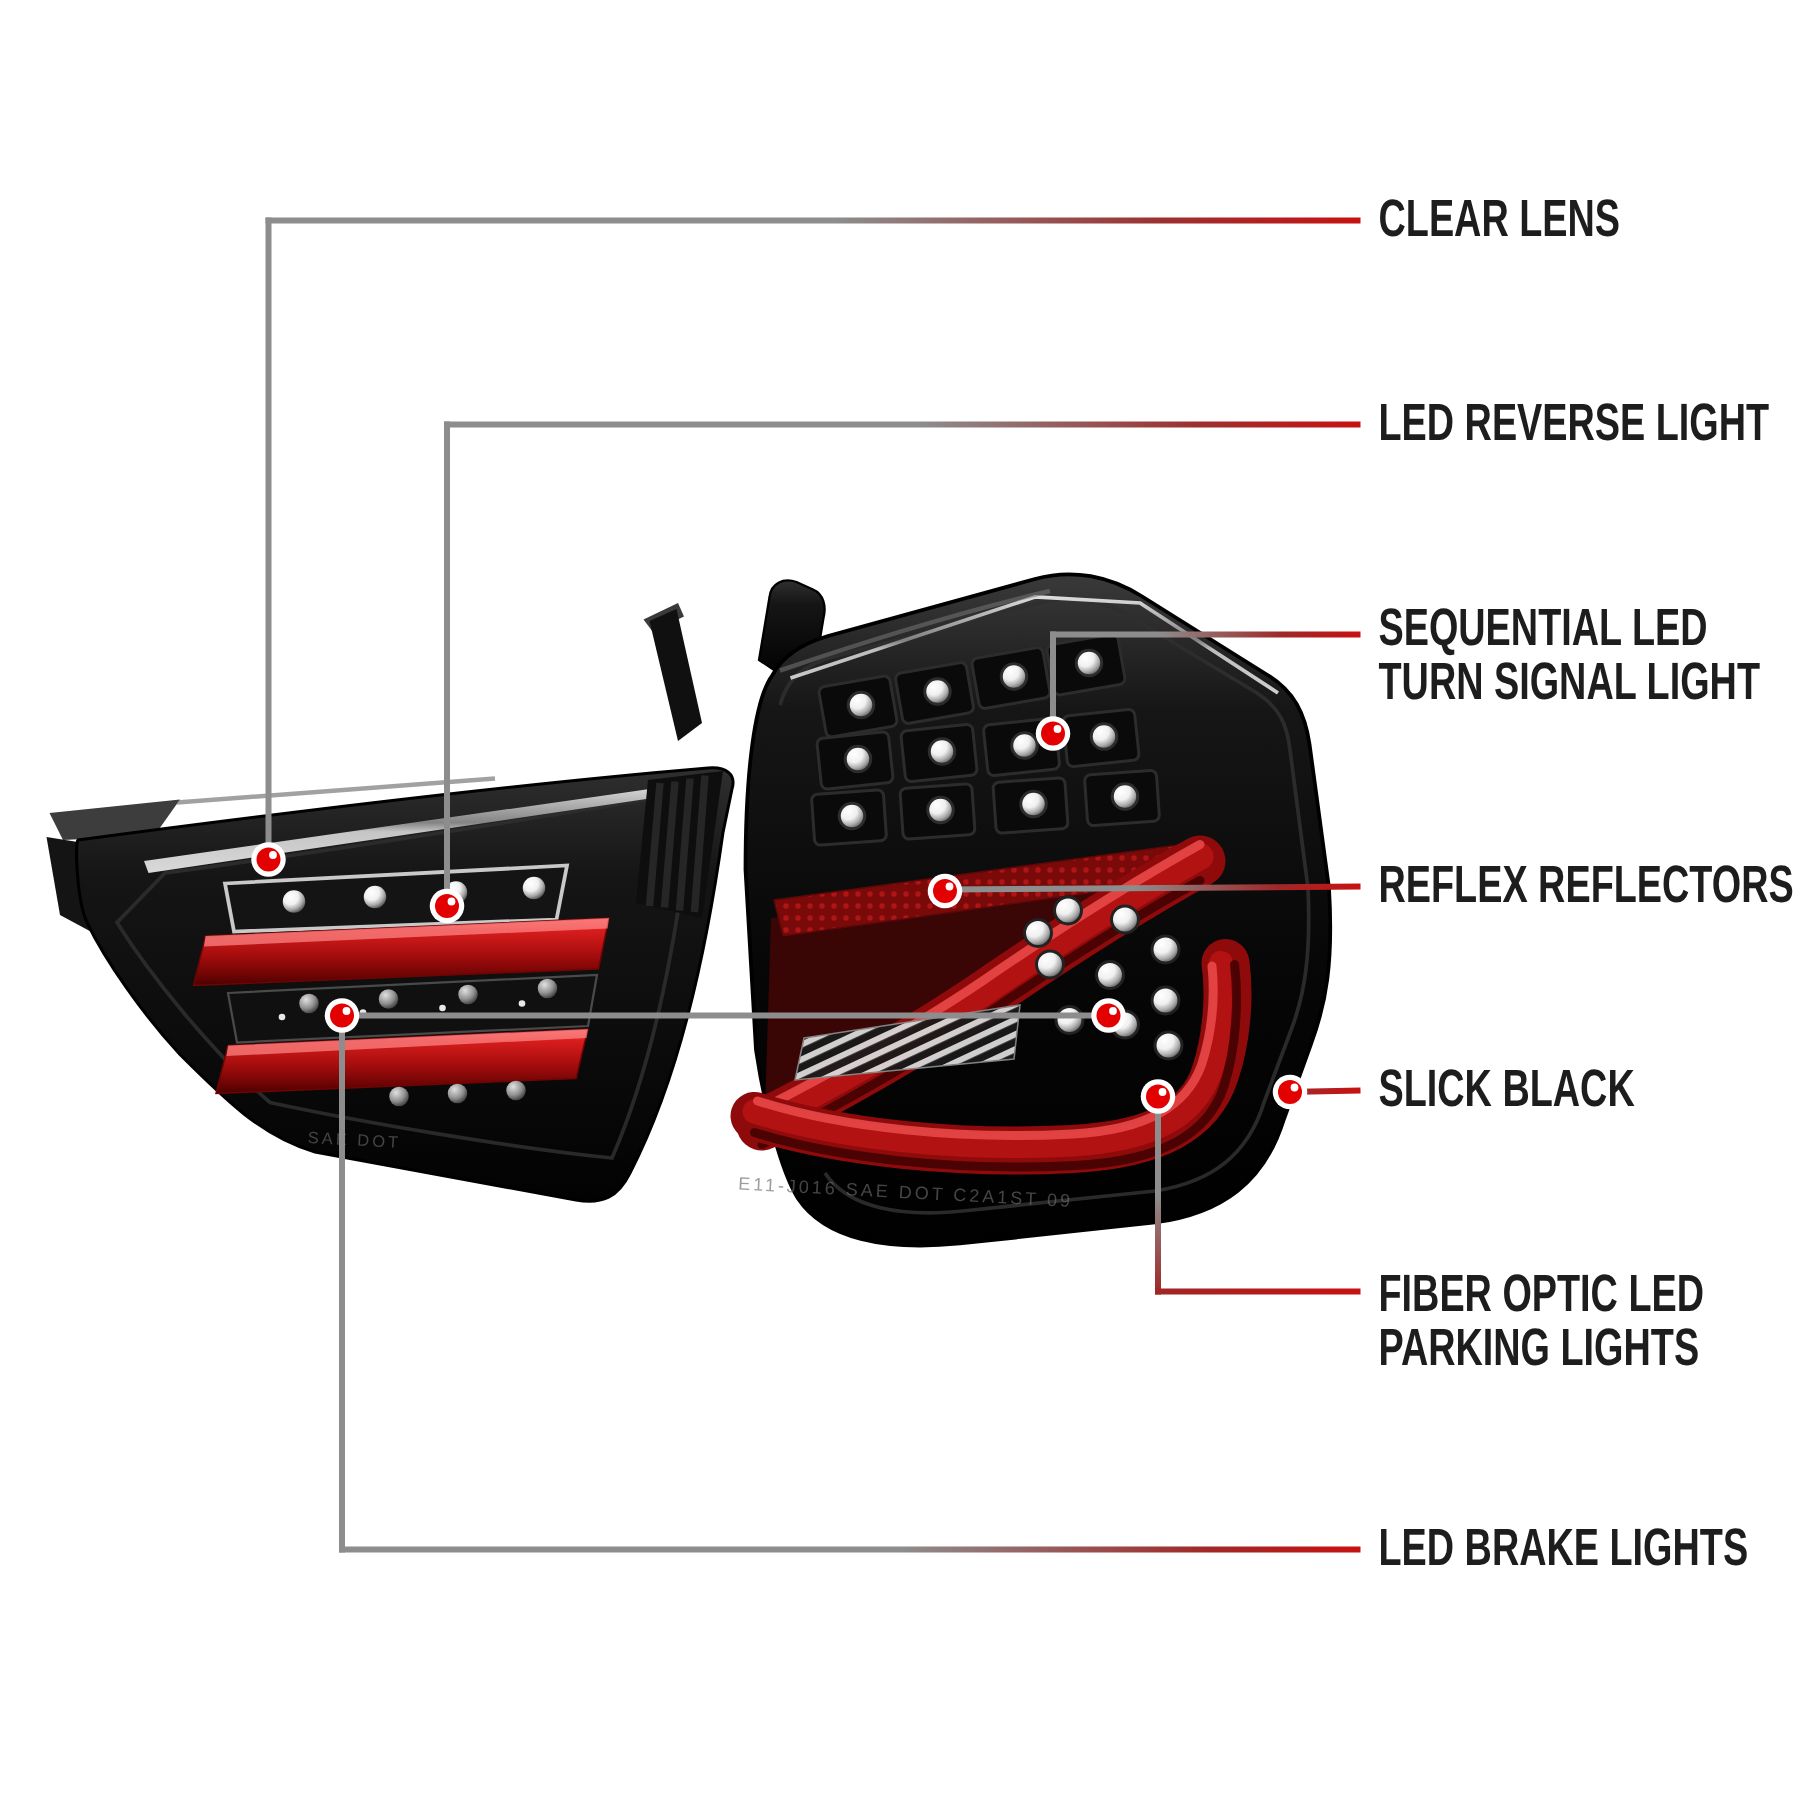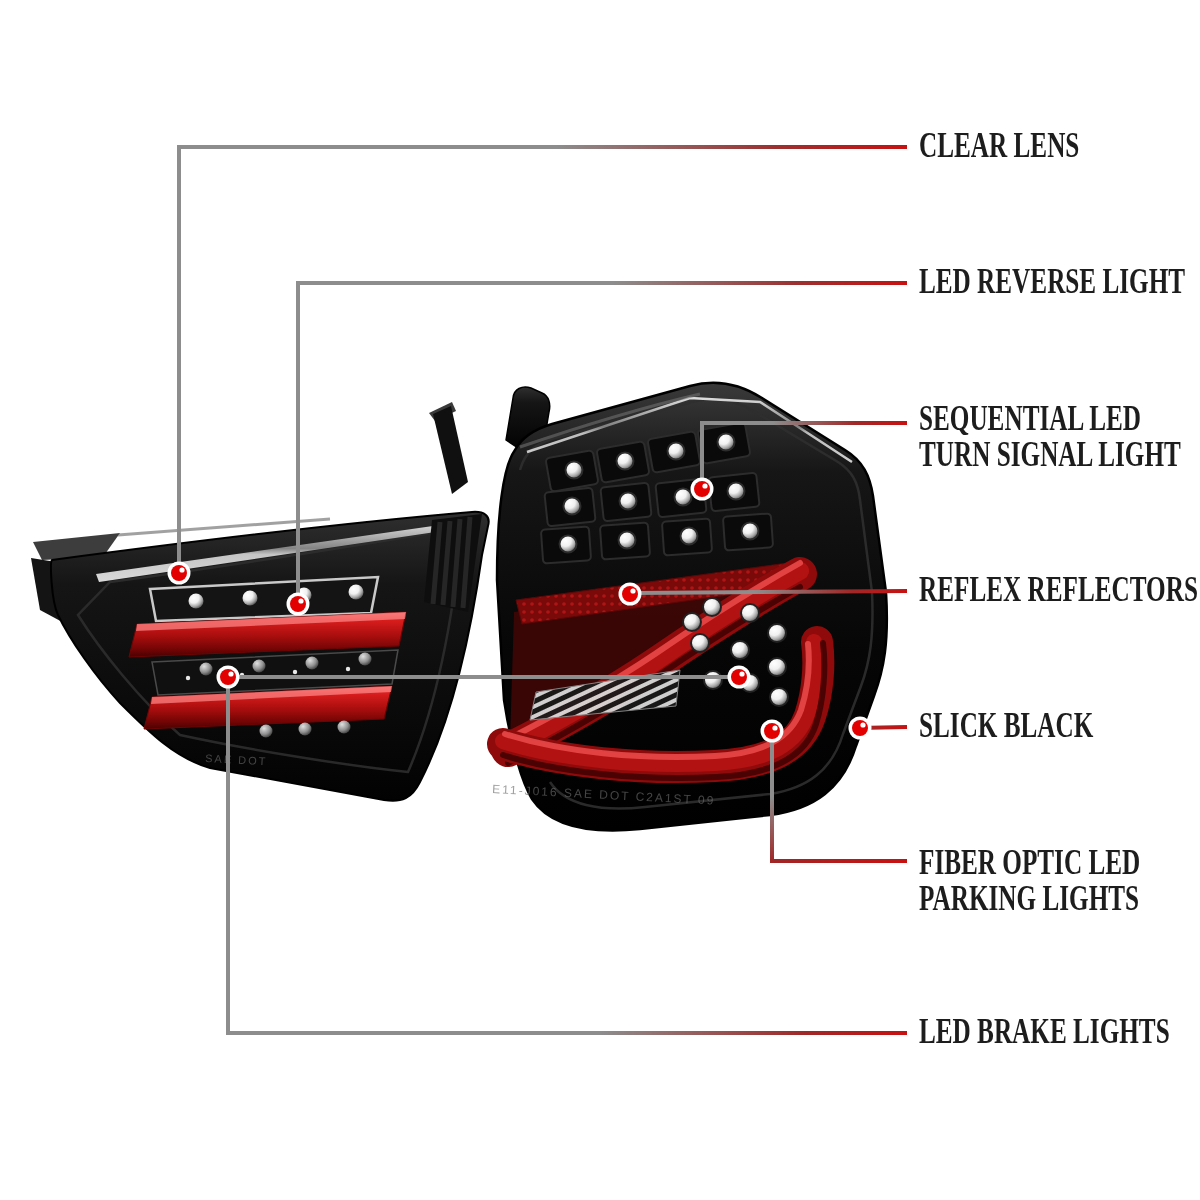--- a/index.html
+++ b/index.html
@@ -1,19 +1,19 @@
 <!DOCTYPE html>
 <html><head>
 <meta charset="utf-8">
 <style>
   html,body{margin:0;padding:0;background:#ffffff;}
   .stage{position:relative;width:1200px;height:1200px;background:#ffffff;overflow:hidden;
          font-family:"Liberation Sans","DejaVu Sans",sans-serif;}
   .artwork{position:absolute;left:0;top:0;width:1200px;height:1200px;display:block;}
-  .labels{position:absolute;left:0;top:0;width:1200px;height:1200px;pointer-events:none;font-family:Liberation Serif, serif;}
+  .labels{position:absolute;left:0;top:0;width:1200px;height:1200px;pointer-events:none;}
   .callout-label{position:absolute;left:919px;color:#1d1d1d;font-weight:bold;
                  font-size:35px;line-height:36px;white-space:nowrap;
                  transform:scaleX(0.72);transform-origin:left top;letter-spacing:0px;}
   #label-clear-lens{top:128px;}
   #label-led-reverse-light{top:264px;}
   #label-sequential{top:401px;}
   #label-reflex{top:572px;}
   #label-slick-black{top:708px;}
   #label-fiber-optic{top:845px;}
   #label-led-brake{top:1014px;}

